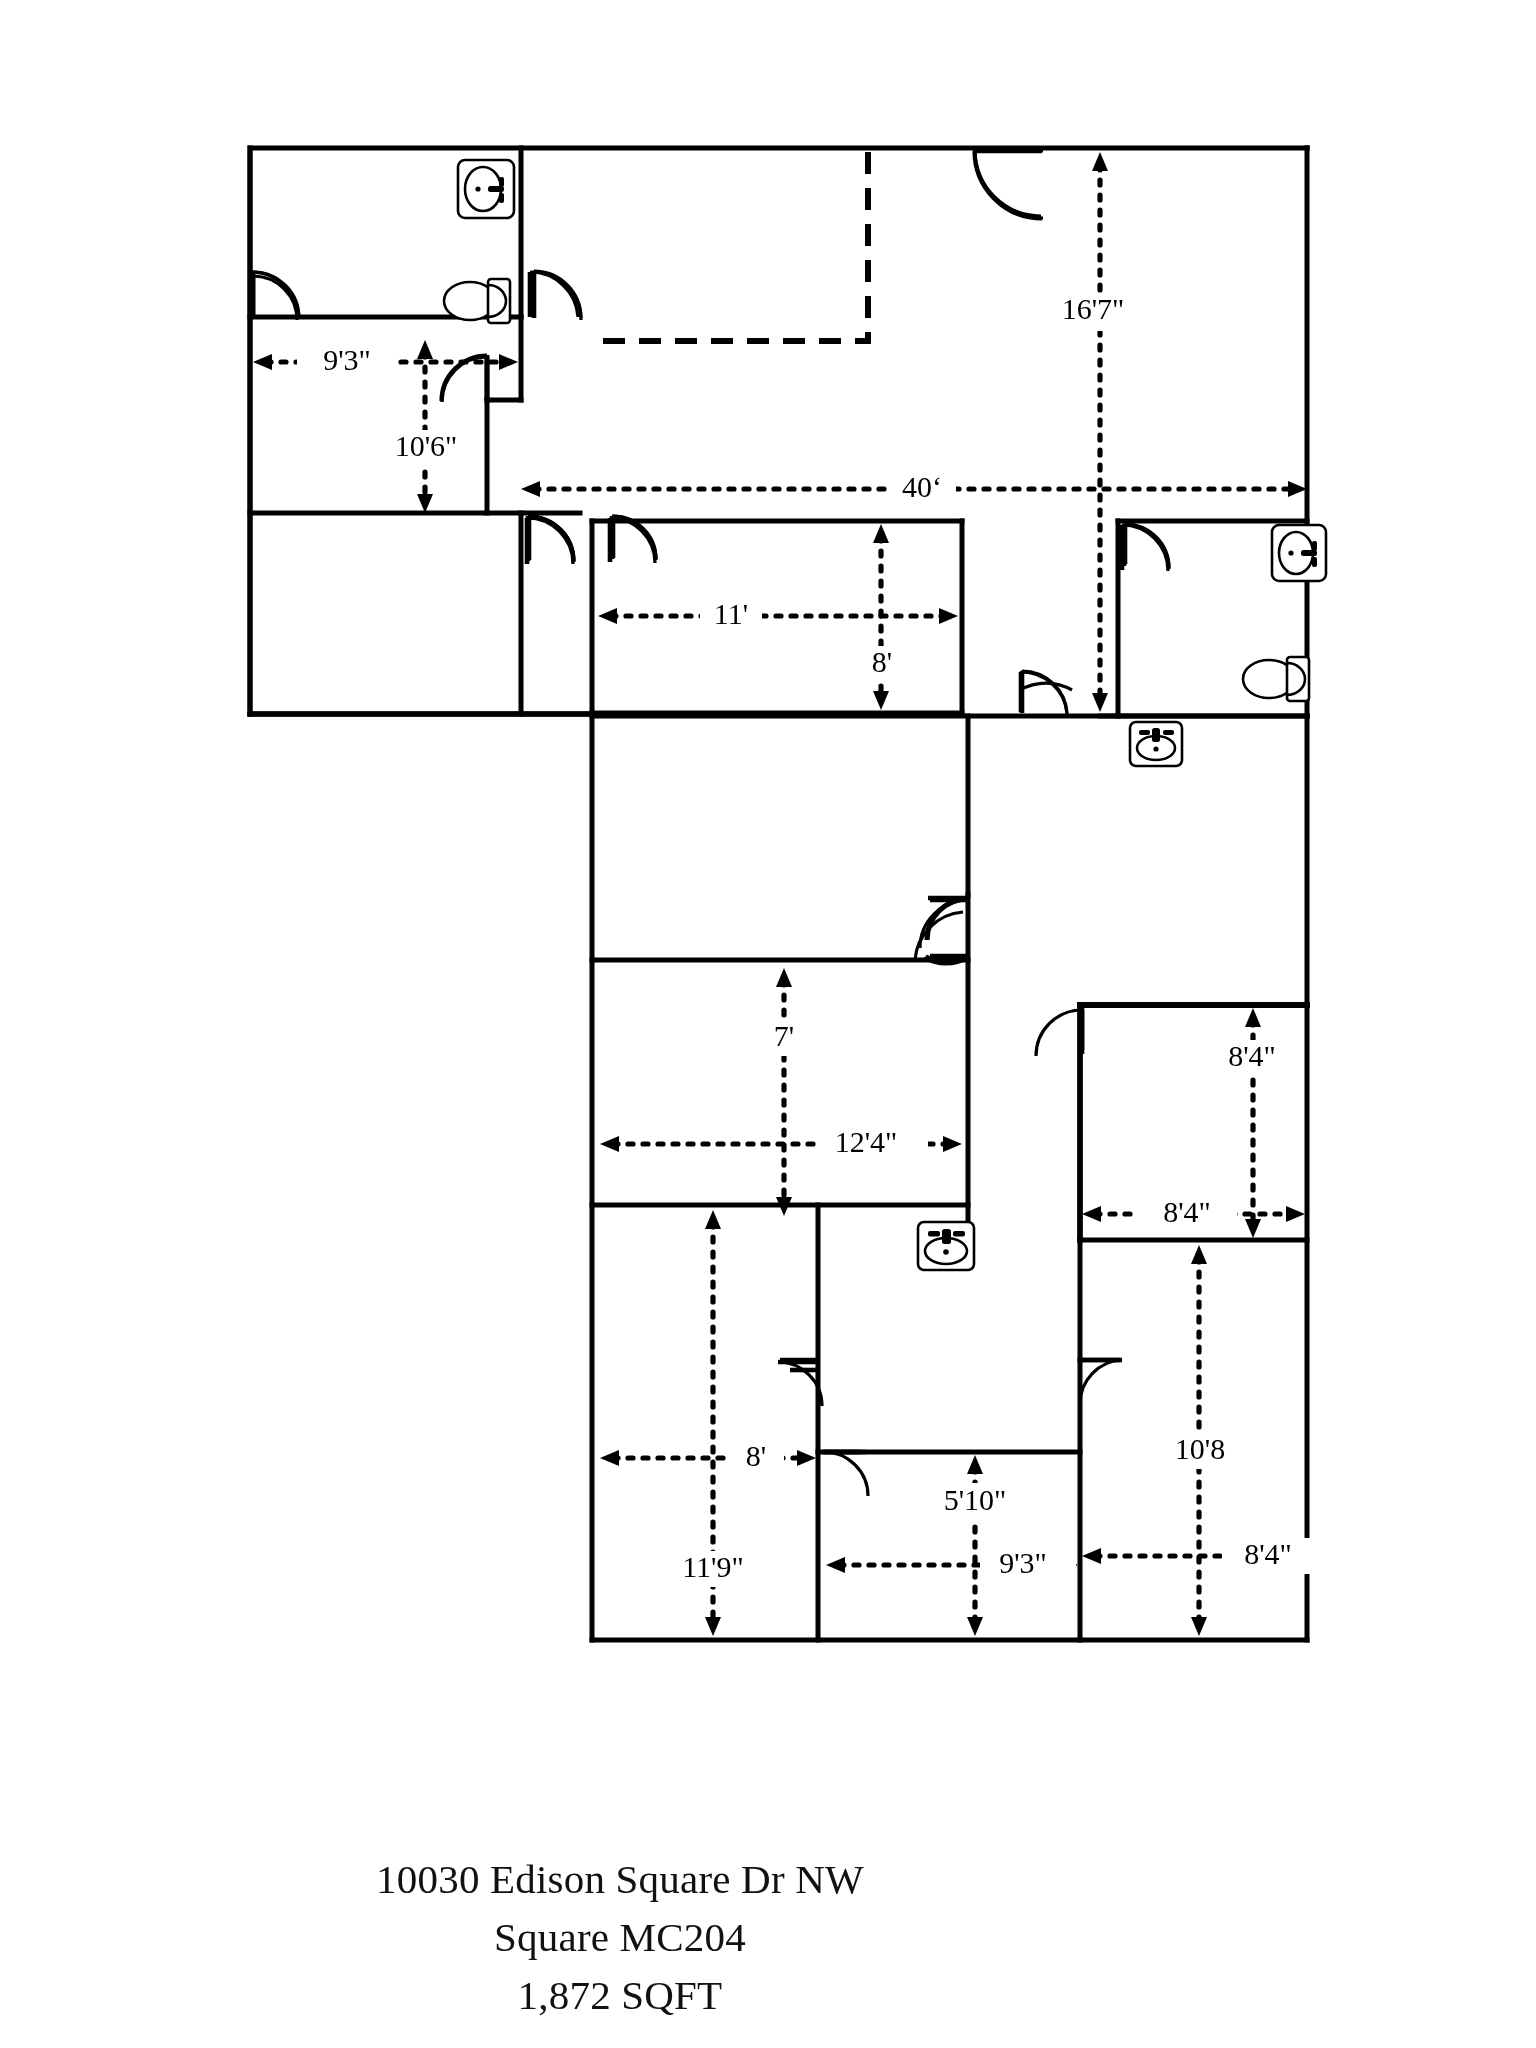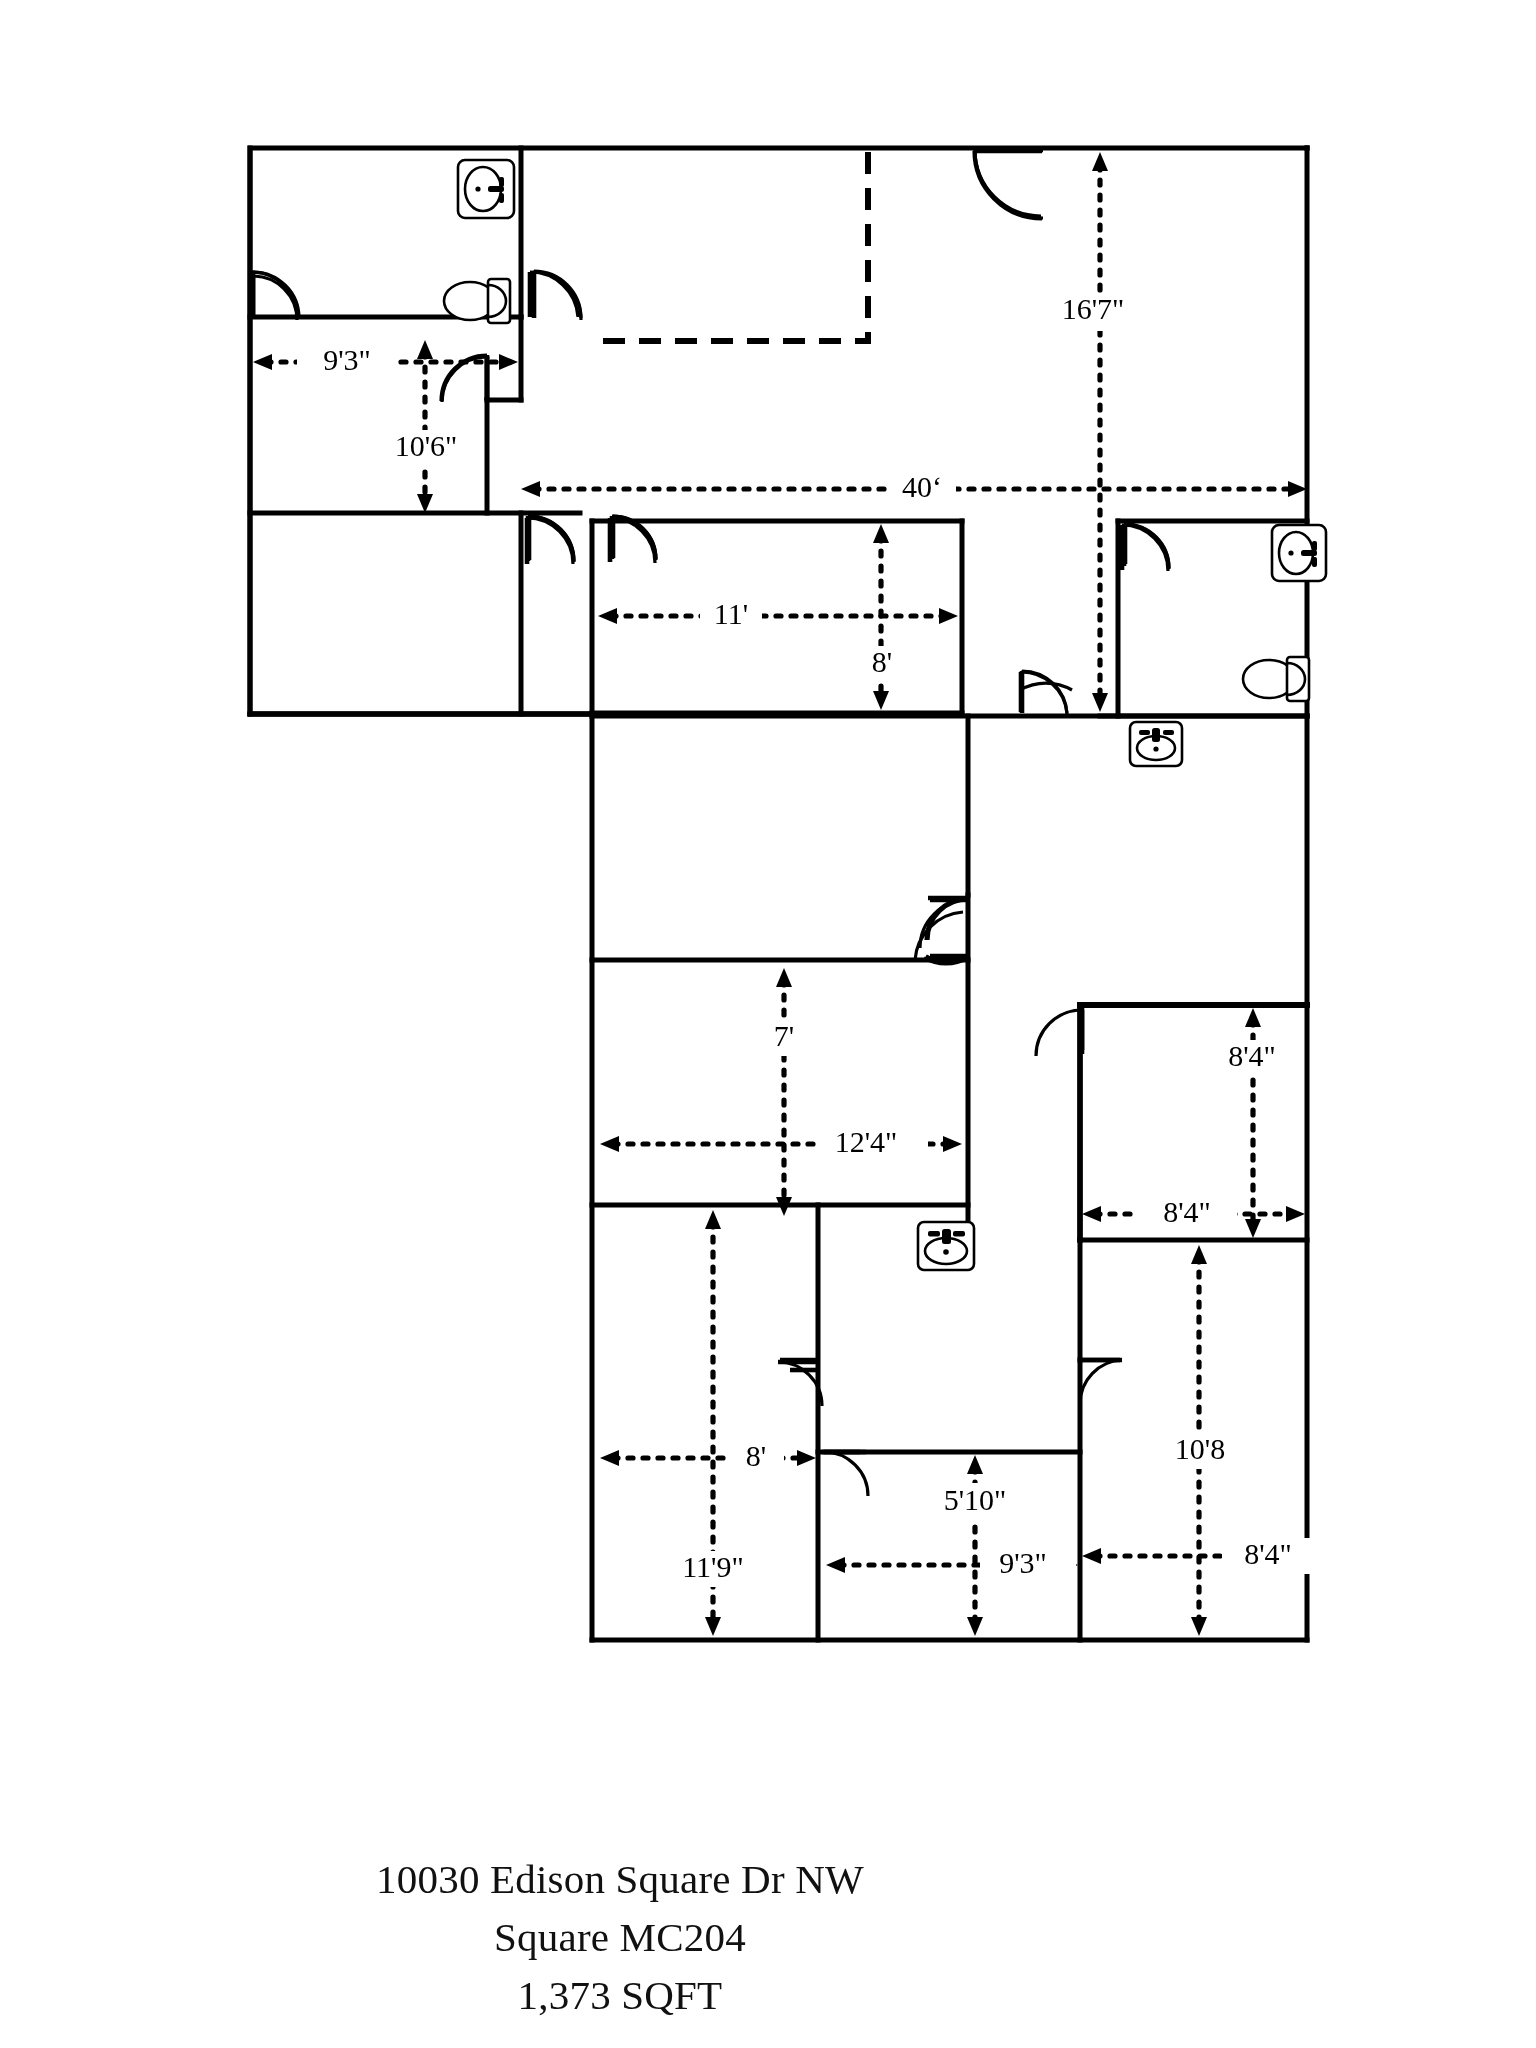--- a/index.html
+++ b/index.html
@@ -462,16 +462,16 @@
       <polygon class="dim-arrow" points="1078,1565 1059,1557 1059,1573"></polygon>
       <rect x="980" y="1547" width="96" height="36" fill="#ffffff"></rect>
       <text class="dim-text" x="1023" y="1566">9'3"</text>
     </g>
 
   </svg>
 
   <div class="caption-block">
     <span class="caption-line">10030 Edison Square Dr NW</span>
     <span class="caption-line">Square MC204</span>
-    <span class="caption-line">1,373 SQFT</span>
+    <span class="caption-line">1,872 SQFT</span>
   </div>
 
 </div>
 
 </body></html>

